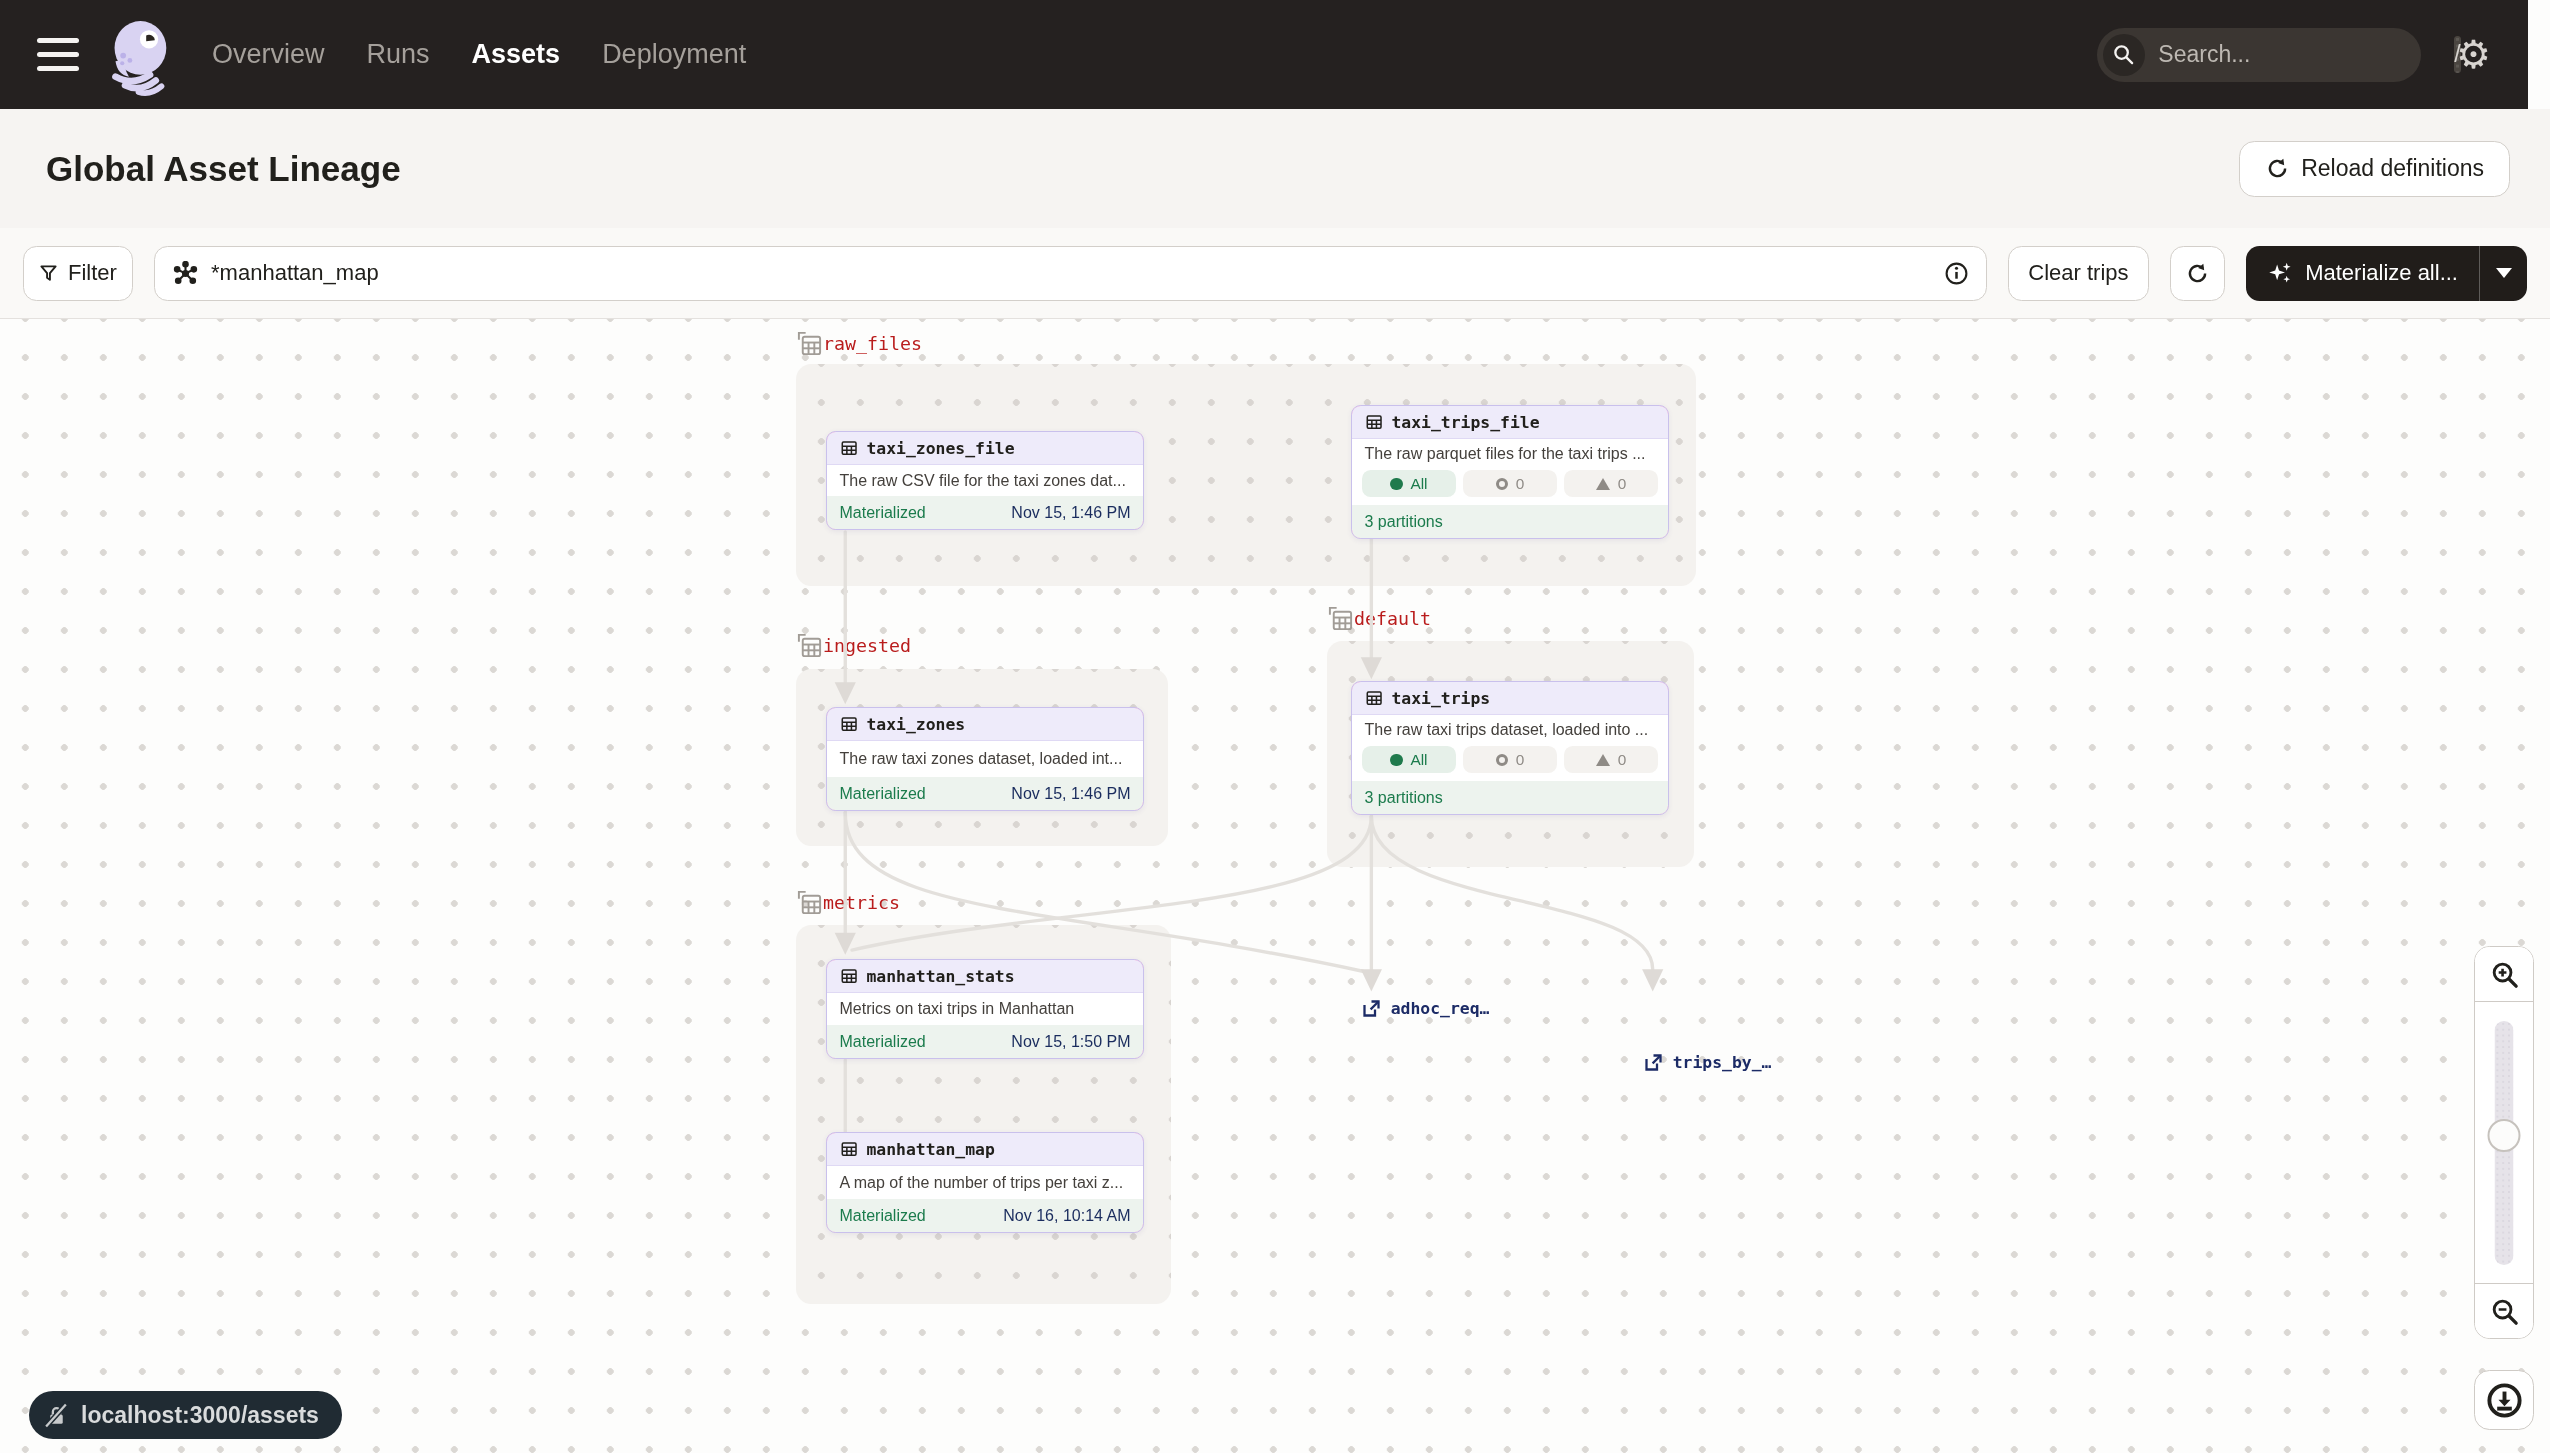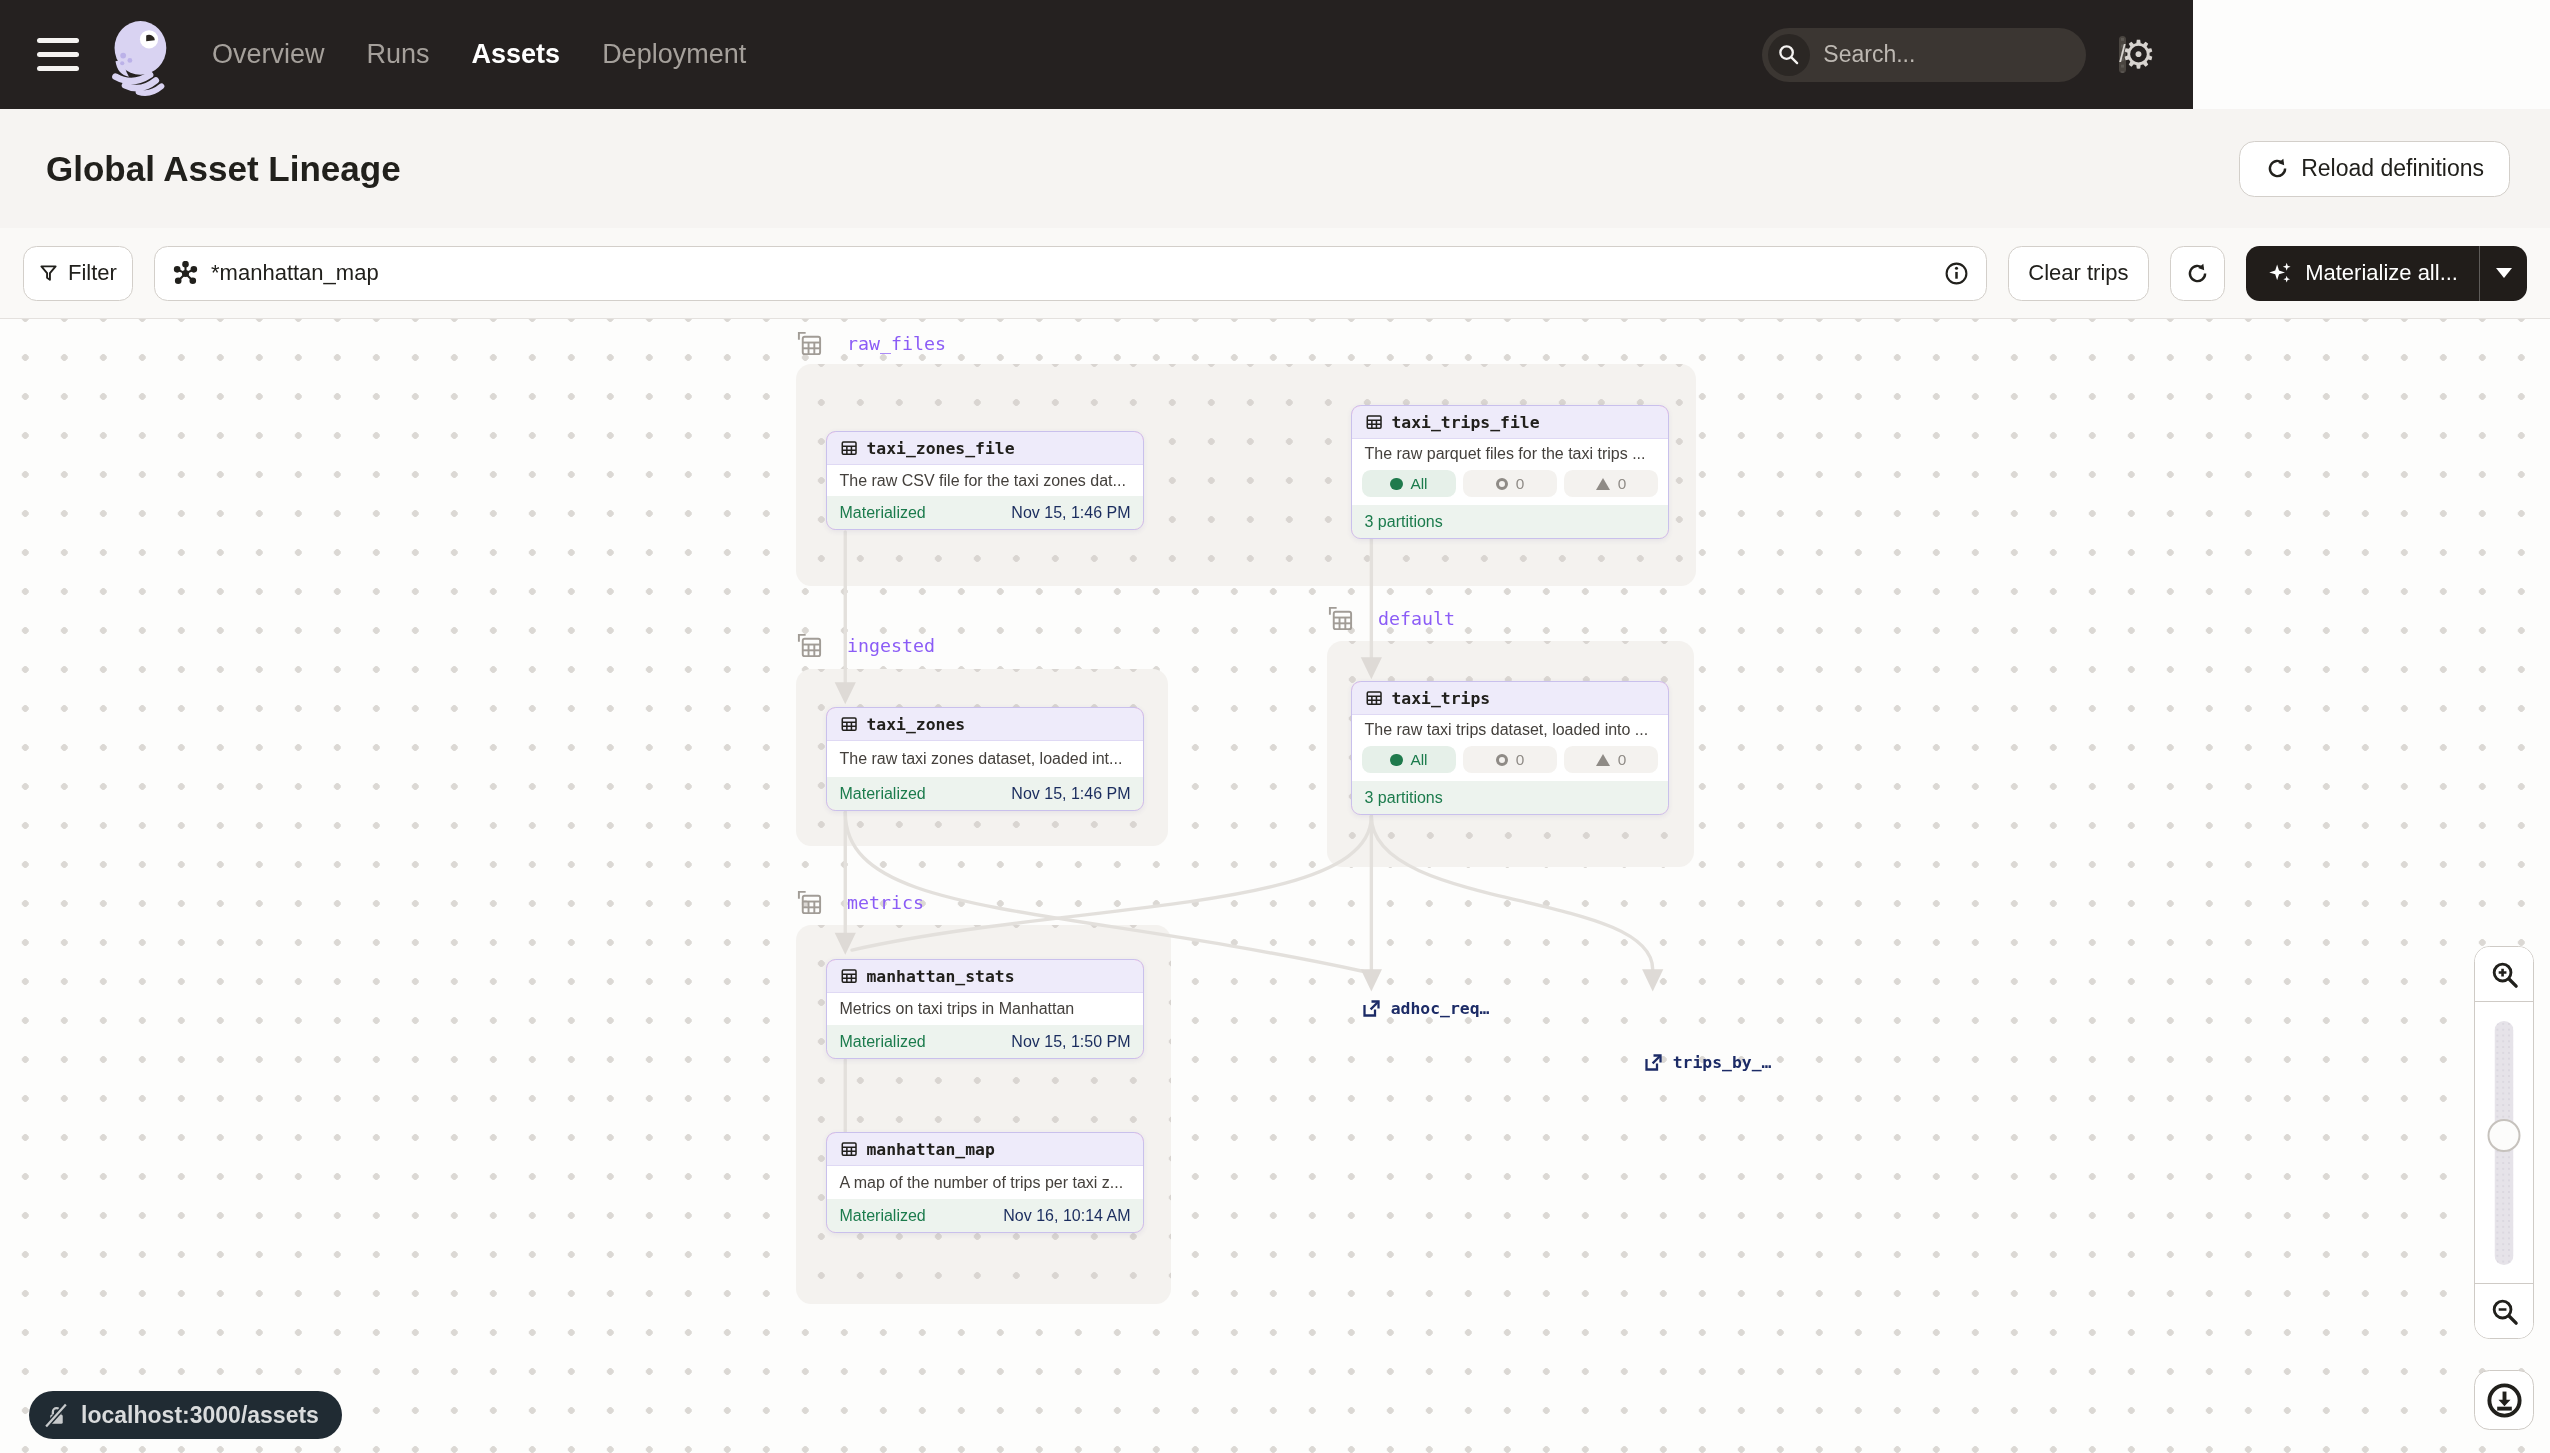--- a/index.html
+++ b/index.html
@@ -1,21 +1,21 @@
 <!DOCTYPE html>
 <html><head>
 <meta charset="utf-8">
 <style>
   * { box-sizing: border-box; margin: 0; padding: 0; }
   html, body { width: 2550px; height: 1453px; overflow: hidden; }
   body { font-family: "Liberation Sans", sans-serif; background: #FDFDFC; }
   .app { position: relative; width: 2550px; height: 1453px; }
 
   
-  .navbar { position: absolute; left: 0; top: 0; width: 2193px; height: 109px;
+  .navbar { position: absolute; left: 0; top: 0; width: 2528px; height: 109px;
             background: #252120; display: flex; align-items: center; padding: 0 37px; }
   .hamburger { width: 42px; height: 33px; display: flex; flex-direction: column;
                justify-content: space-between; cursor: pointer; margin-right: 25px; }
   .hamburger span { display: block; height: 4.8px; border-radius: 2.9px; background: #F5F3F1; }
   .logo { width: 69px; height: 77px; margin-right: 39px; margin-top: 5.8px; }
   .nav-links { display: flex; gap: 42px; align-items: center; }
   .nav-link { font-size: 27px; color: #A5A09B; cursor: pointer; }
   .nav-link.active { color: #FFFFFF; font-weight: 700; }
   .nav-right { margin-left: auto; display: flex; align-items: center; gap: 35px; }
   .search-pill { width: 324px; height: 54px; border-radius: 27px; background: #3B3632;
@@ -64,22 +64,22 @@
                 border-right: 8.7px solid transparent; border-top: 10.6px solid #FFFFFF; }
 
   
   .canvas { position: absolute; left: 0; top: 319px; width: 2550px; height: 1134px;
             background-color: #FDFDFC;
             background-image: radial-gradient(circle, #DBD8D4 3.1px, transparent 3.5px);
             background-size: 39px 39px; background-position: 5.8px 19px; }
   .group-box { position: absolute; border-radius: 15.4px; background-color: #F4F2EF;
                background-image: radial-gradient(circle, #D9D5D1 3.1px, transparent 3.5px);
                background-size: 39px 39px; background-position: 5.8px 19px; z-index: 1; }
-  .group-label { position: absolute; display: flex; align-items: center; gap: 24px; z-index: 1;
-                 font-family: "DejaVu Sans Mono", monospace; font-size: 18.3px; color: #8b5cf6; }
+  .group-label { position: absolute; display: flex; align-items: center; gap: 0; z-index: 1;
+                 font-family: "DejaVu Sans Mono", monospace; font-size: 18.3px; color: #b91c1c; }
   .edges { position: absolute; left: 0; top: 0; z-index: 2; pointer-events: none; }
 
   .asset-node { position: absolute; width: 318px; background: #f9a8d4; z-index: 3;
                 border: 1.9px solid #C9C0EC; border-radius: 9.6px; overflow: hidden;
                 box-shadow: 0 1.9px 4.8px rgba(80,70,140,0.08); display: flex; flex-direction: column;
                 cursor: pointer; }
   .node-header { height: 33px; background: #EEEBFA; border-bottom: 1px solid #DFD9F4;
                  display: flex; align-items: center; gap: 8.7px; padding: 0 12.5px;
                  font-family: "DejaVu Sans Mono", monospace; font-weight: 700;
                  font-size: 16.4px; color: #21201C; }

